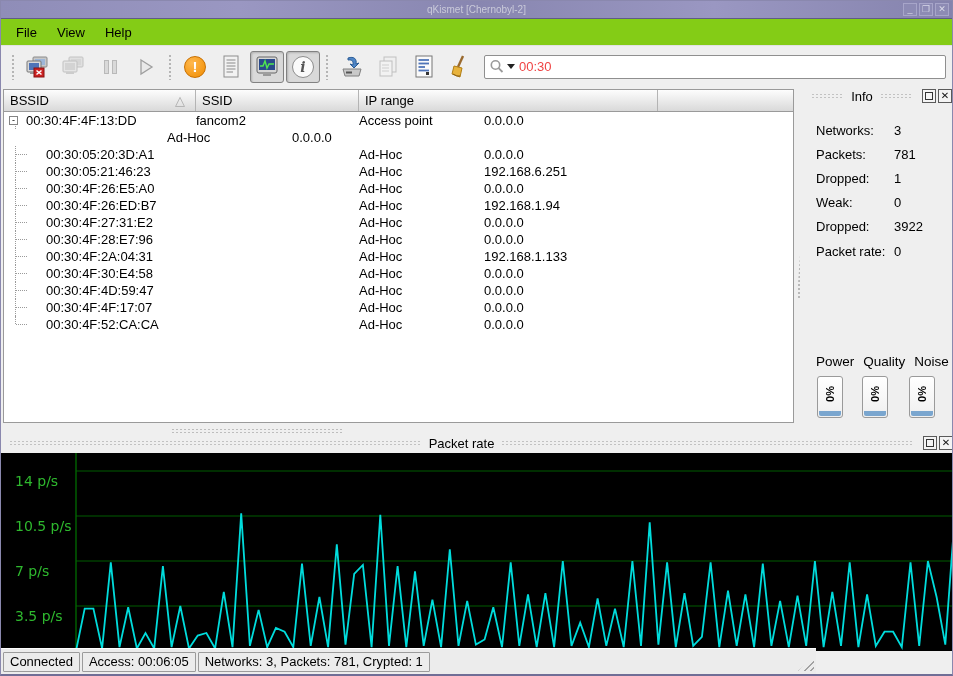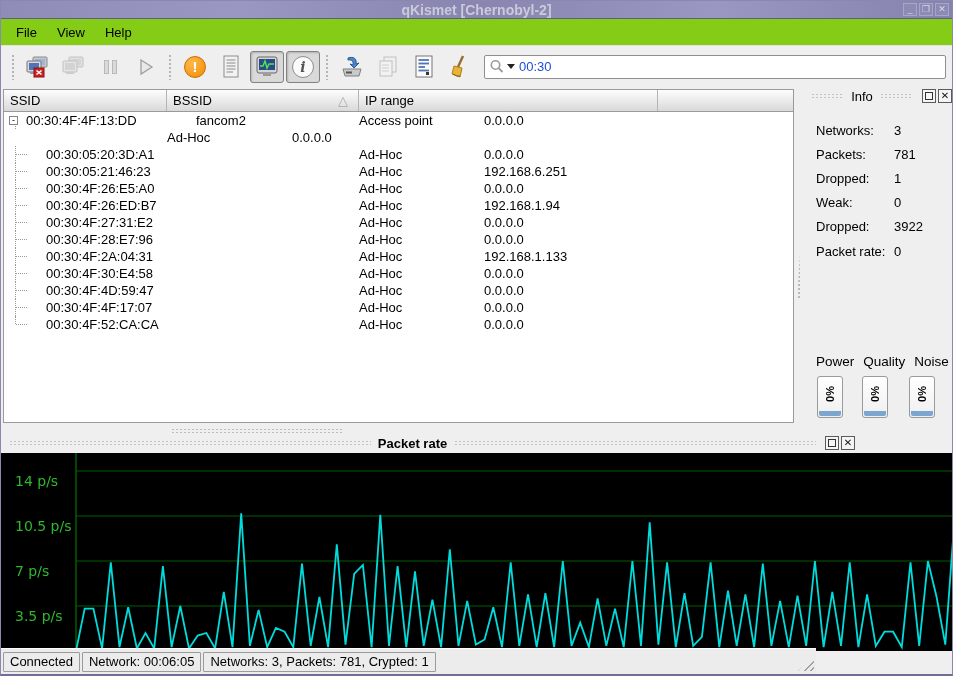--- a/index.html
+++ b/index.html
@@ -10,21 +10,21 @@
     background: #efefef; overflow: hidden;
     border: 1px solid #8a88ae; border-bottom: 2px solid #706e96;
   }
   
   .titlebar {
     position: absolute; top:0; left:0; right:0; height:18px;
     background: linear-gradient(90deg,#8f8db8 0%,#9a97c2 25%,#8886b0 50%,#9a97c2 75%,#8583ad 100%);
     border-bottom: 1px solid #5f5d85;
     display:flex; align-items:center; justify-content:center;
   }
-  .titlebar .ttext { color:#cacada; font-size:14px;font-weight:bold; }
+  .titlebar .ttext { color:#cacada; font-size:10px; }
   .tb-btns { position:absolute; right:3px; top:2px; display:flex; gap:2px; }
   .tb-btn {
     width:14px; height:13px; background:#8d8bb4; border:1px solid #a7a5c9;
     color:#d8d8e8; font-size:9px; line-height:11px; text-align:center; cursor:default;
   }
   
   .menubar {
     position:absolute; top:18px; left:0; right:0; height:27px;
     background:#84cc16; display:flex; align-items:center; padding-left:6px; gap:2px;
     border-bottom:1px solid #e2e2e2;
@@ -57,21 +57,21 @@
     width:22px; height:22px; border-radius:50%; background:#fafafa; border:1px solid #8d8d8d;
     color:#555; font-family:"DejaVu Serif", serif; font-style:italic; font-weight:bold; font-size:14px;
     display:flex; align-items:center; justify-content:center;
   }
   
   .searchbox {
     flex:1; height:24px; margin-left:6px; background:#fff;
     border:1px solid #8f8f8f; border-radius:2px;
     display:flex; align-items:center; padding:0 4px; gap:4px;
   }
-  .search-input { border:none; outline:none; flex:1; font-size:13px; color:#1d4ed8; background:transparent; }
+  .search-input { border:none; outline:none; flex:1; font-size:13px; color:#ef4444; background:transparent; }
   .drop-arrow { width:0;height:0;border-left:4px solid transparent;border-right:4px solid transparent;border-top:5px solid #222; margin-left:-2px;}
   
   .table-panel {
     position:absolute; left:2px; top:88px; width:791px; height:334px;
     background:#fff; border:1px solid #9a9a9a;
   }
   .thead { display:flex; height:22px; background:linear-gradient(#fdfdfd,#d9d9d9); border-bottom:1px solid #9a9a9a; }
   .th { font-size:13px; color:#000; padding:3px 0 0 6px; border-right:1px solid #b4b4b4; position:relative; }
   .th-bssid{ width:192px; } .th-ssid{ width:163px; } .th-type{ width:125px; } .th-ip{ width:299px; } .th-fill{ flex:1; border-right:none; }
   .sort-tri { position:absolute; right:10px; top:3px; color:#a9a9a9; font-size:13px; }
@@ -113,21 +113,21 @@
   .info-panel { position:absolute; left:803px; top:87px; width:148px; height:347px; }
   .info-stats { margin-top:14px; }
   .stat { display:flex; font-size:13px; color:#000000; padding:4.6px 0 4.6px 12px; }
   .stat .sl { width:78px; }
   .gauge-labels { position:absolute; left:12px; top:266px; font-size:13.5px; color:#000; display:flex; gap:9px; }
   .gauge { position:absolute; top:288px; width:26px; height:42px; border:1px solid #9a9a9a; border-radius:3px;
     background:linear-gradient(#ffffff,#efefef); overflow:hidden; }
   .gauge .gtext { position:absolute; left:50%; top:42%; transform:translate(-50%,-50%) rotate(-90deg); font-size:11px; font-weight:bold; color:#000; }
   .gauge .gfill { position:absolute; left:1px; right:1px; bottom:1px; height:5px; background:#7aa6cf; border-radius:0 0 2px 2px; }
   
-  .packet-title { position:absolute; left:1px; top:434px; width:853px;font-weight:bold; }
+  .packet-title { position:absolute; left:1px; top:434px; width:951px; }
   .chart-wrap { position:absolute; left:0; top:452px; width:953px; height:198px; background:#000; }
   
   .statusbar { position:absolute; left:0; bottom:0; width:815px; height:26px; background:#ececec;
     border-top:1px solid #fdfdfd; display:flex; align-items:center; padding:0 2px; gap:2px; }
   .status-pane { border:1px solid #9b9b9b; background:#ececec; height:20px; font-size:13px; color:#000;
     display:flex; align-items:center; padding:0 6px; border-radius:1px; }
   .grip { position:absolute; right:2px; bottom:3px; width:16px; height:14px;
     background: repeating-linear-gradient(135deg,#a2a2a2 0 1.5px, transparent 1.5px 4.5px);
     clip-path: polygon(100% 0, 100% 100%, 0 100%); }
   .icon-svg { display:block; }
@@ -261,25 +261,25 @@
         <circle cx="6.5" cy="6" r="4.2" fill="none" stroke="#9a9a9a" stroke-width="1.6"></circle>
         <line x1="9.6" y1="9.2" x2="13.5" y2="13" stroke="#9a9a9a" stroke-width="1.8"></line>
       </svg>
       <span class="drop-arrow"></span>
       <input class="search-input" value="00:30" style="">
     </span>
   </div>
 
   <div class="table-panel">
     <div class="thead">
-      <div class="th th-ssid">SSID</div>
       <div class="th th-bssid">
         <span>BSSID</span>
         <span class="sort-tri">△</span>
       </div>
+      <div class="th th-ssid">SSID</div>
       <div class="th th-ip">IP range</div>
       <div class="th th-fill"></div>
     </div>
     <div class="tbody" id="tree-body">
         <div class="trow">
           <div class="cell c-b">
             <span class="expander">-</span>
             <span class="vroot"></span>
             <span class="lbl-root">00:30:4F:4F:13:DD</span>
           </div>
@@ -484,18 +484,18 @@
         <text x="14" y="168" fill="#2eb82e" font-size="14" font-family="&quot;DejaVu Sans&quot;, sans-serif">3.5 p/s</text>
         <text x="14" y="123" fill="#2eb82e" font-size="14" font-family="&quot;DejaVu Sans&quot;, sans-serif">7 p/s</text>
         <text x="14" y="78" fill="#2eb82e" font-size="14" font-family="&quot;DejaVu Sans&quot;, sans-serif">10.5 p/s</text>
         <text x="14" y="33" fill="#2eb82e" font-size="14" font-family="&quot;DejaVu Sans&quot;, sans-serif">14 p/s</text>
         <polyline points="75.0,198.0 83.7,155.6 92.4,155.6 101.1,195.4 109.8,109.3 118.5,194.1 127.2,154.3 135.9,195.4 144.5,180.0 153.2,195.4 161.9,113.1 170.6,194.1 179.3,153.0 188.0,195.4 196.7,182.6 205.4,180.0 214.1,195.4 222.8,138.9 231.5,194.1 240.2,60.4 248.9,192.9 257.6,156.9 266.2,194.1 274.9,174.9 283.6,178.7 292.3,194.1 301.0,110.6 309.7,192.9 318.4,144.0 327.1,194.1 335.8,91.3 344.5,191.6 353.2,120.9 361.9,111.9 370.6,194.1 379.3,61.7 388.0,192.9 396.6,113.1 405.3,194.1 414.0,118.3 422.7,192.9 431.4,146.6 440.1,194.1 448.8,96.4 457.5,192.9 466.2,147.9 474.9,191.6 483.6,186.4 492.3,154.3 501.0,194.1 509.7,109.3 518.3,192.9 527.0,141.4 535.7,194.1 544.4,140.1 553.1,194.1 561.8,108.0 570.5,192.9 579.2,169.7 587.9,194.1 596.6,145.3 605.3,192.9 614.0,155.6 622.7,194.1 631.4,108.0 640.0,192.9 648.7,69.4 657.4,191.6 666.1,109.3 674.8,194.1 683.5,140.1 692.2,192.9 700.9,183.9 709.6,109.3 718.3,194.1 727.0,137.6 735.7,192.9 744.4,141.4 753.1,194.1 761.8,110.6 770.4,192.9 779.1,147.9 787.8,194.1 796.5,142.7 805.2,192.9 813.9,108.0 822.6,194.1 831.3,138.9 840.0,192.9 848.7,109.3 857.4,194.1 866.1,141.4 874.8,192.9 883.5,178.7 892.1,178.7 900.8,194.1 909.5,109.3 918.2,192.9 926.9,108.0 935.6,144.0 944.3,191.6 953.0,73.3" fill="none" stroke="#00dcdc" stroke-width="1.8"></polyline>
       </svg>
     </div>
 
   <div class="statusbar">
     <span class="status-pane">Connected</span>
-    <span class="status-pane">Network: 00:06:05</span>
+    <span class="status-pane">Access: 00:06:05</span>
     <span class="status-pane">Networks: 3, Packets: 781, Crypted: 1</span>
     <span class="grip"></span>
   </div>
 
 </div>
 
 </body></html>

